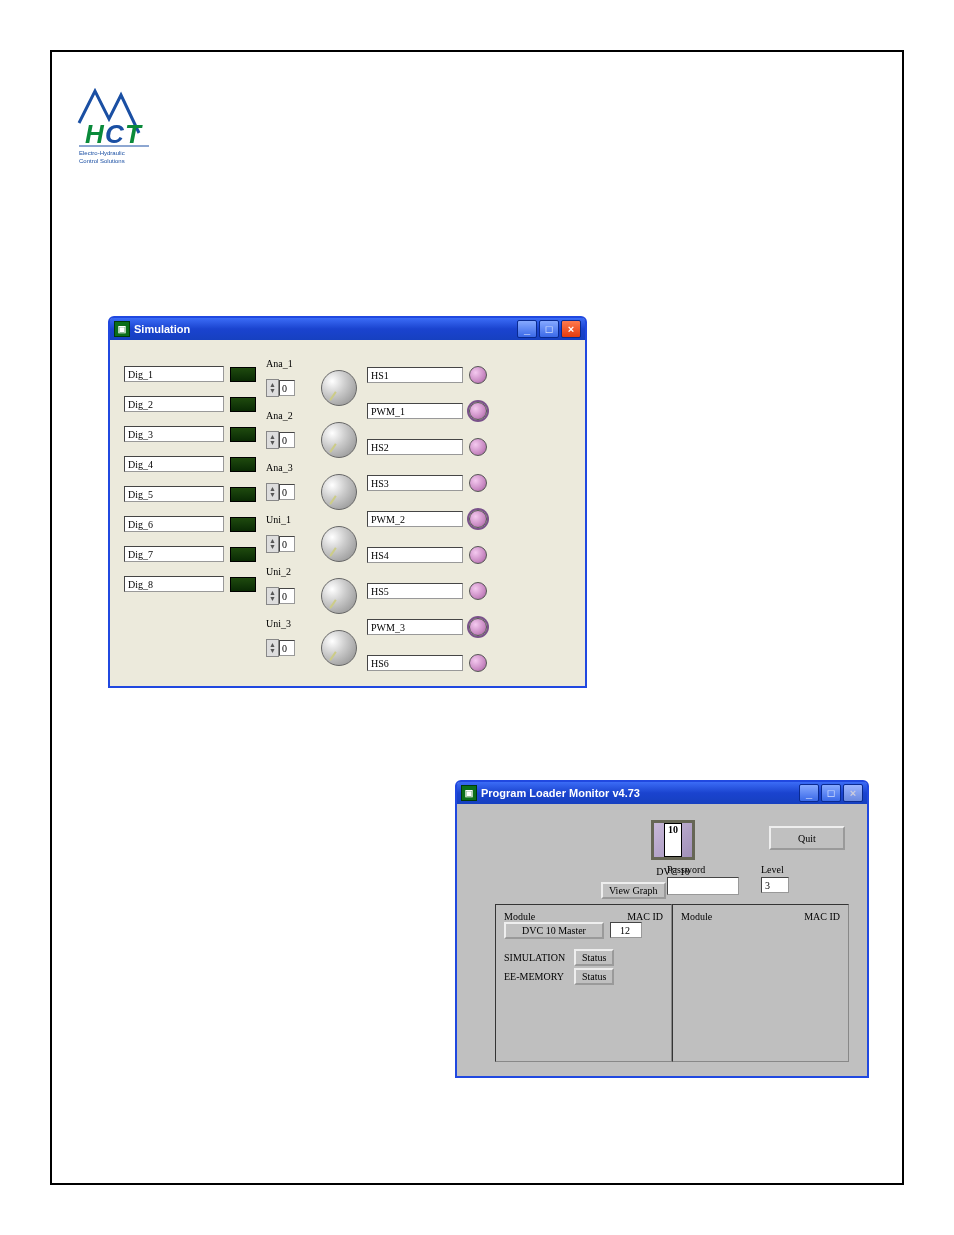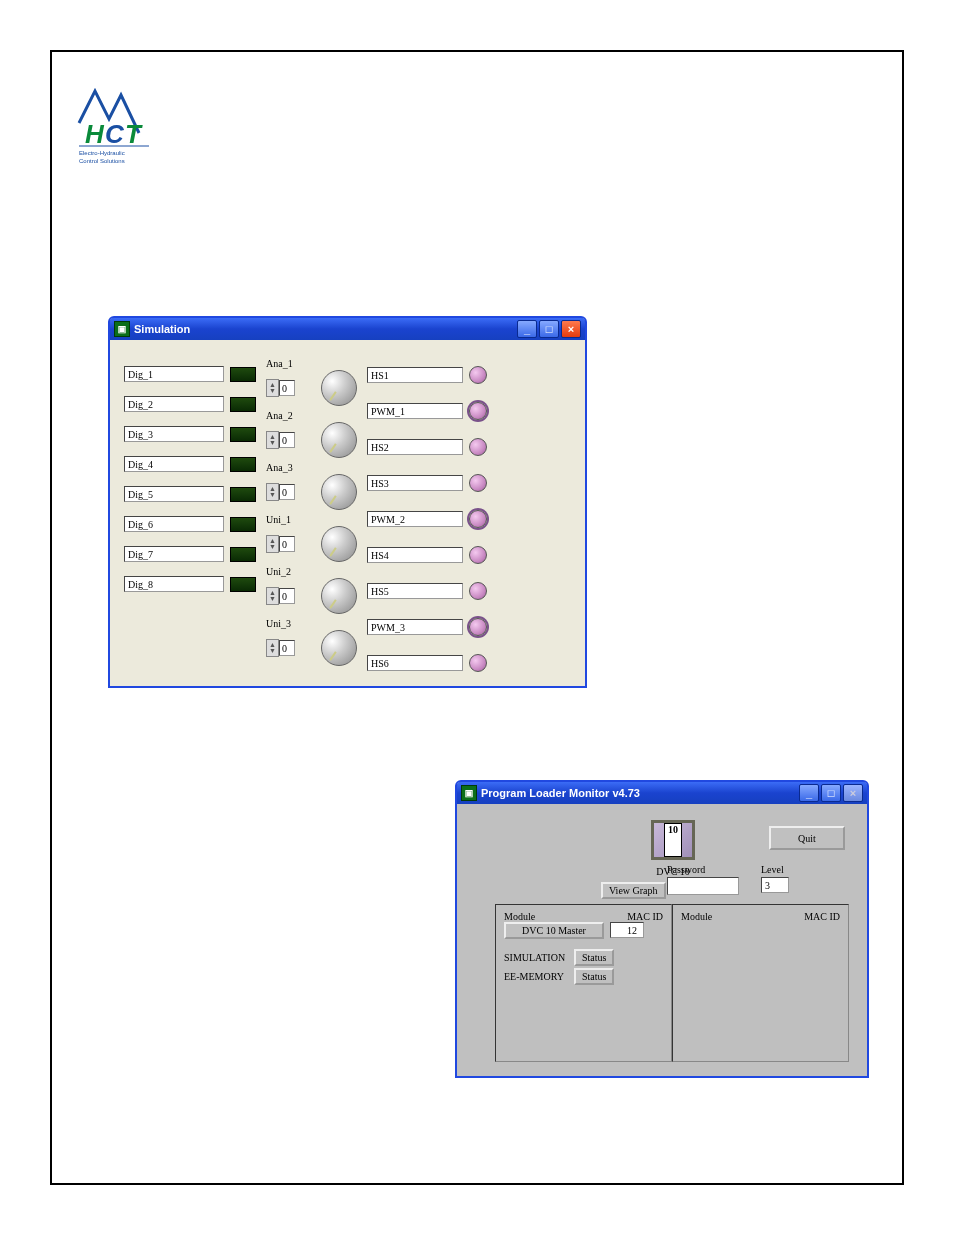--- a/index.html
+++ b/index.html
@@ -48,21 +48,21 @@
 .pwfld{width:70px;height:16px;border:1px inset #999;background:#fff}
 .levfld{width:28px;height:16px;border:1px inset #999;background:#fff;font:10px Tahoma;display:flex;align-items:center;padding:0 3px;box-sizing:border-box}
 .pwgrp{position:absolute;left:210px;top:60px;display:flex;gap:22px}
 .pwcol{display:flex;flex-direction:column;gap:2px}
 .modpanel{position:absolute;left:38px;top:100px;right:18px;bottom:14px;display:flex}
 .modcol{flex:1;border:1px inset #888;background:#bfbfbf;padding:6px 8px;box-sizing:border-box}
 .modhdr{display:flex;font:10px Tahoma;}
 .modhdr .m{flex:1}
 .modrow{display:flex;align-items:flex-start;gap:6px;margin-bottom:10px}
 .modrow .btn3d{width:84px;justify-content:center}
-.macfld{width:32px;height:16px;border:1px inset #999;background:#fff;font:10px Tahoma;display:flex;align-items:center;padding:0 16px;box-sizing:border-box}
+.macfld{width:32px;height:16px;border:1px inset #999;background:#fff;font:10px Tahoma;display:flex;align-items:center;padding:0 9px;box-sizing:border-box}
 .statrow{display:flex;align-items:center;gap:6px;font:10px Tahoma;margin-bottom:2px}
 .statrow .lbl{width:64px}
 </style>
 </head>
 <body>
 
 <div class="page">
   <div class="border"></div>
 
   <div class="logo">

